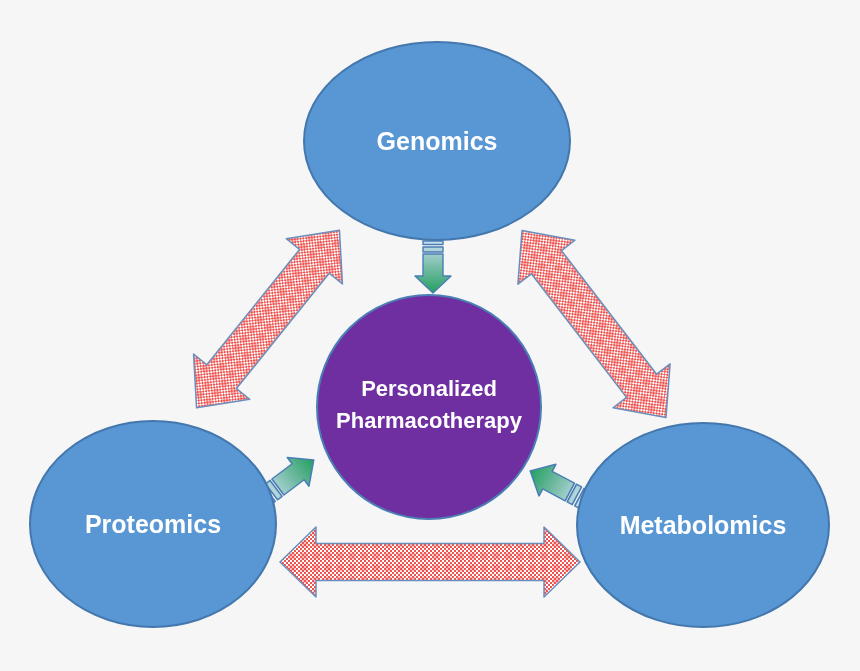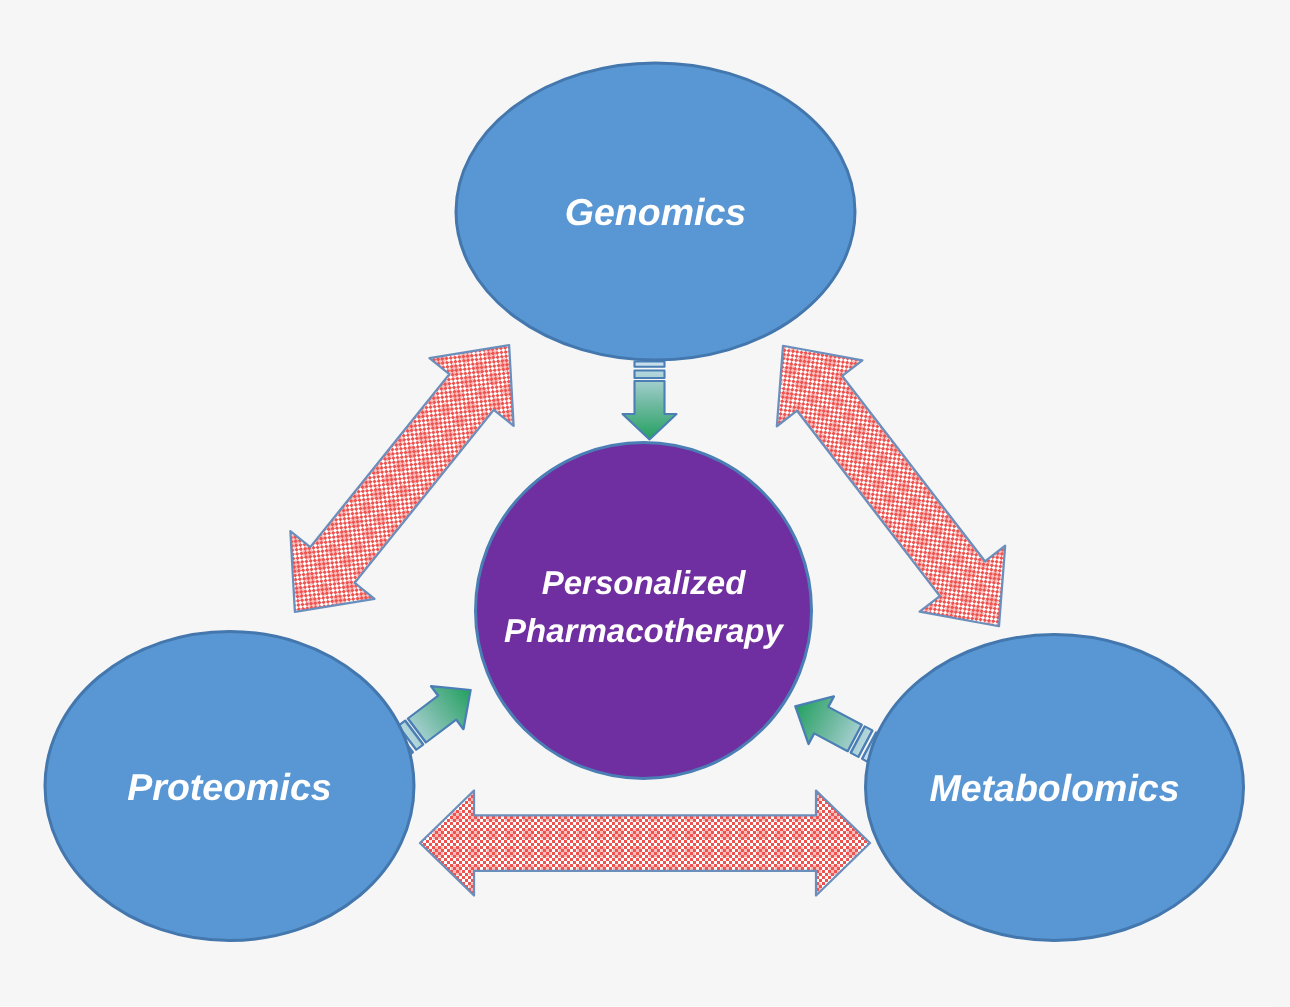--- a/index.html
+++ b/index.html
@@ -1,17 +1,17 @@
 <!DOCTYPE html>
 <html><head>
 <meta charset="utf-8">
 <style>
   html,body{margin:0;padding:0;}
   body{font-family:"Liberation Sans",sans-serif;}
-  .stage{position:relative;width:860px;height:671px;overflow:hidden;font-style:italic;}
+  .stage{position:relative;width:860px;height:671px;overflow:hidden;}
   svg{display:block;}
   text{font-family:"Liberation Sans",sans-serif;font-weight:bold;}
   .node-label{font-size:25px;}
   .center-label{font-size:22px;}
 </style>
 </head>
 <body>
 
 <div class="stage">
 <svg width="860" height="671" viewBox="0 0 860 671" xmlns="http://www.w3.org/2000/svg">

